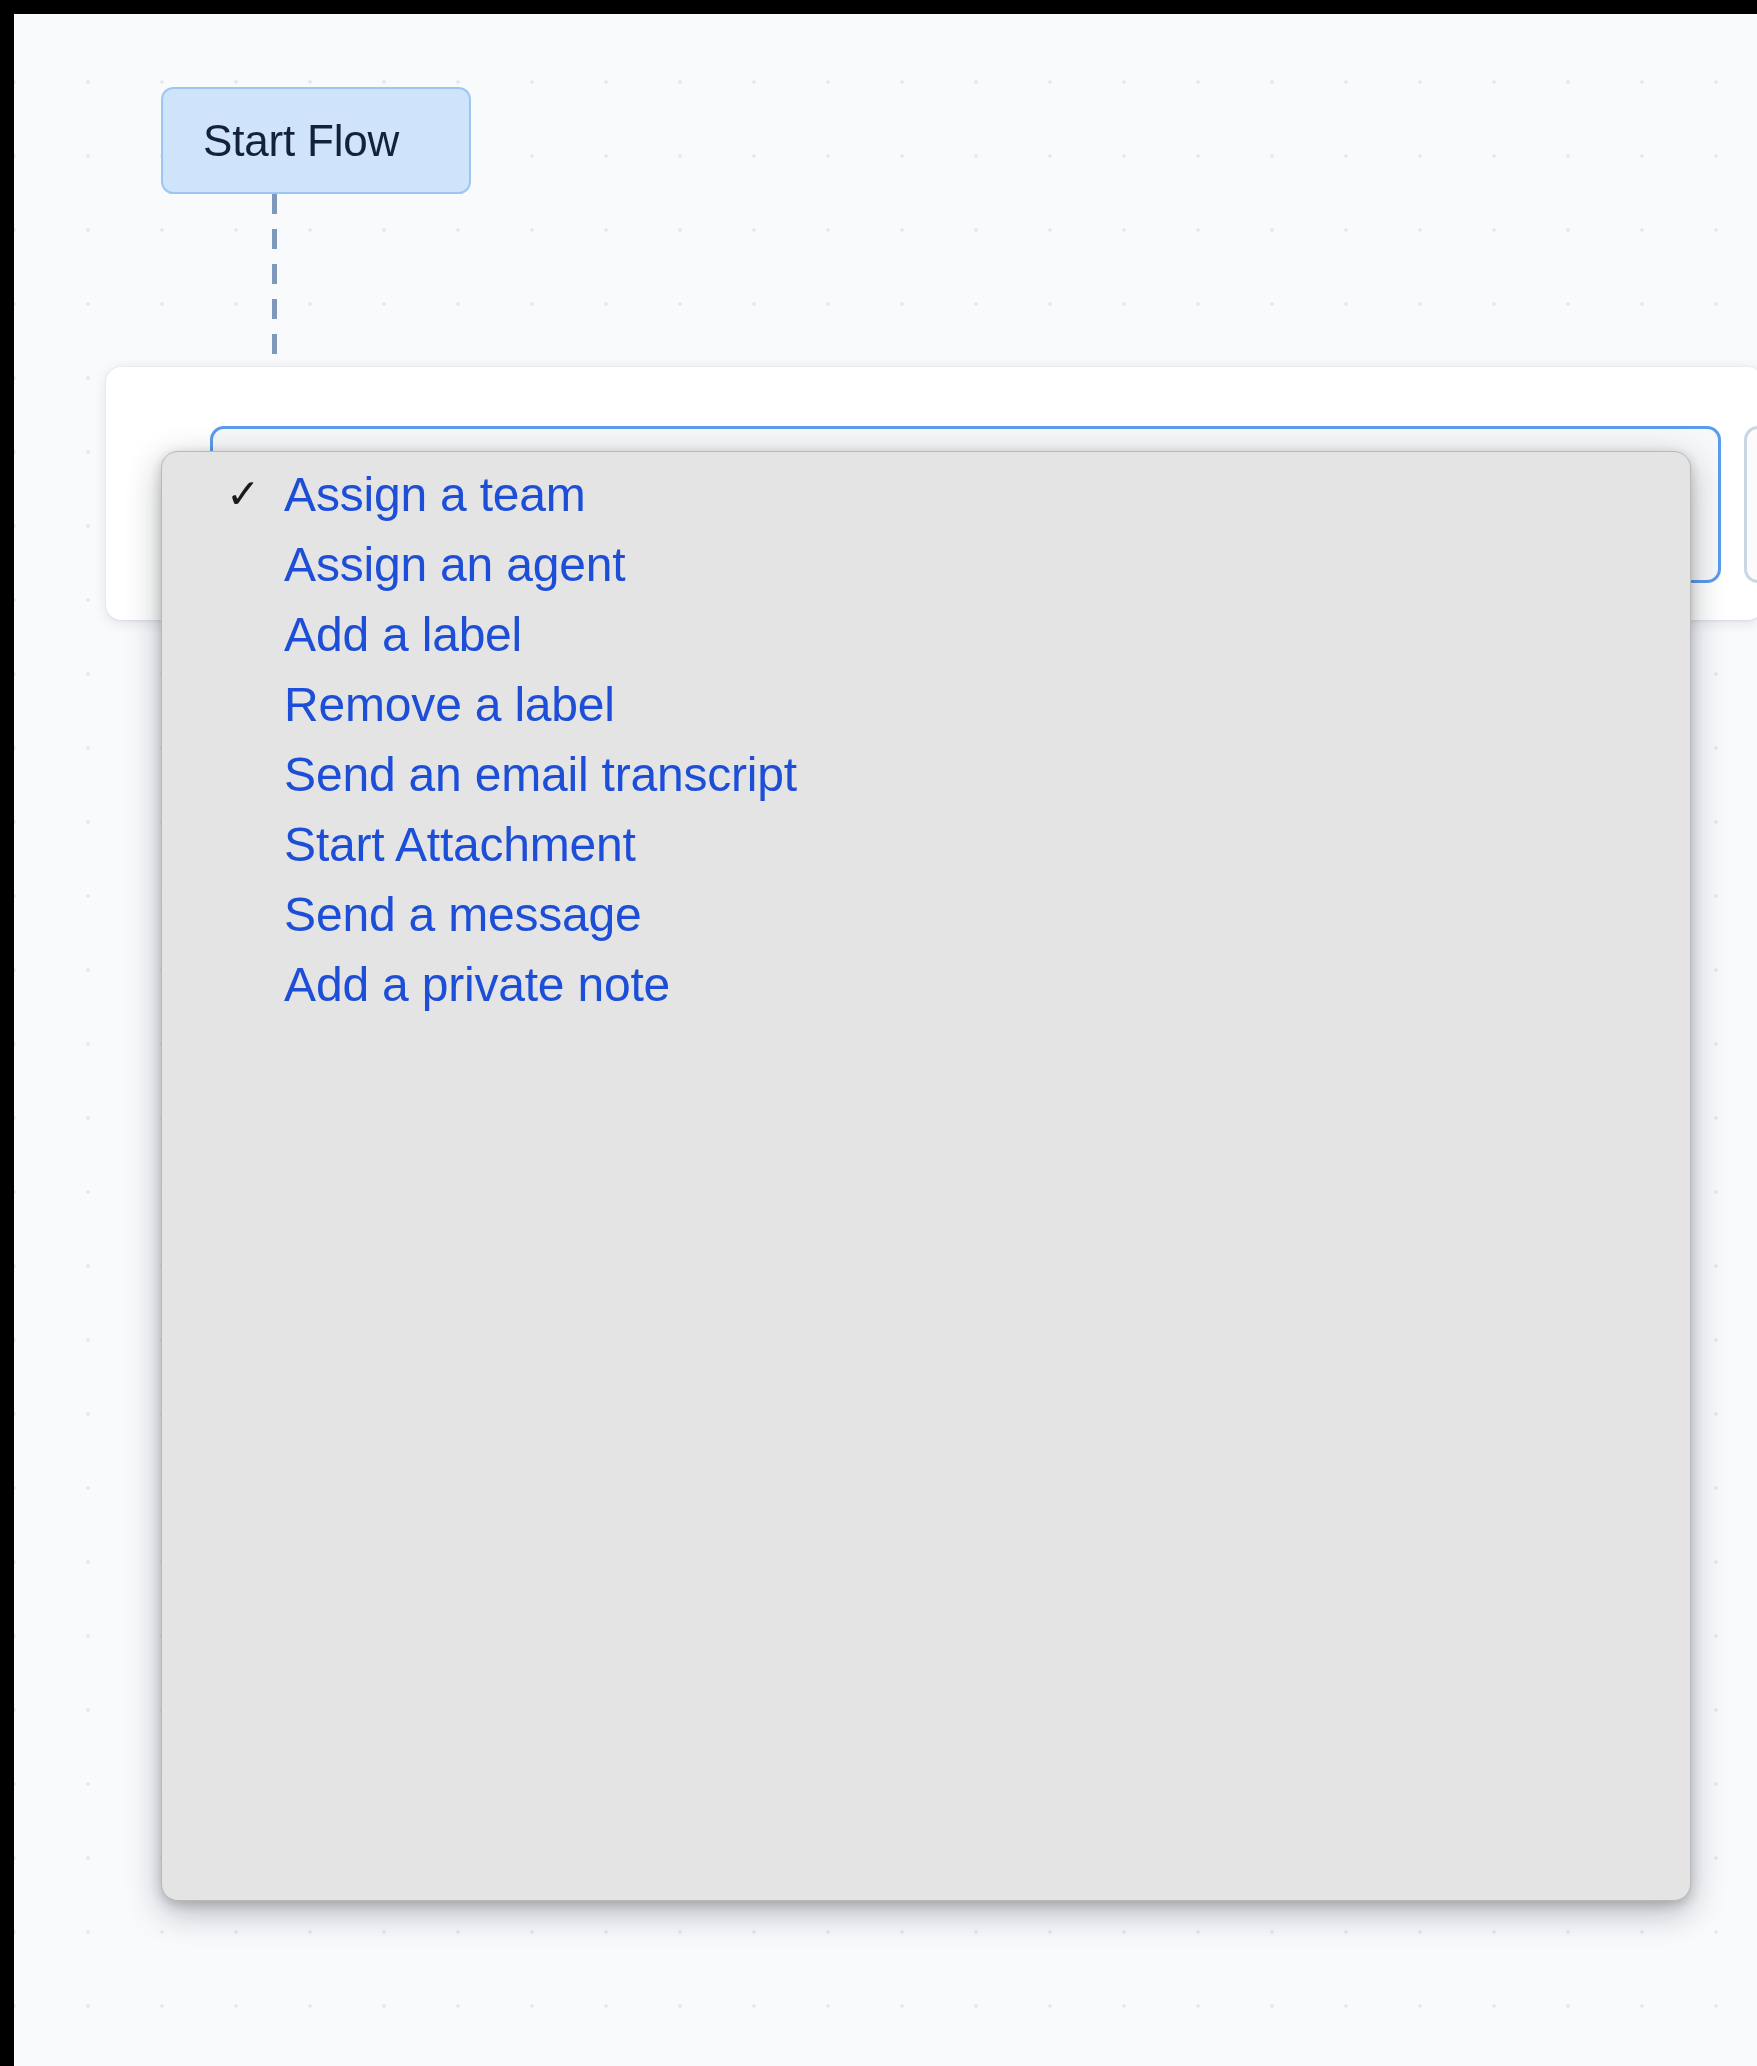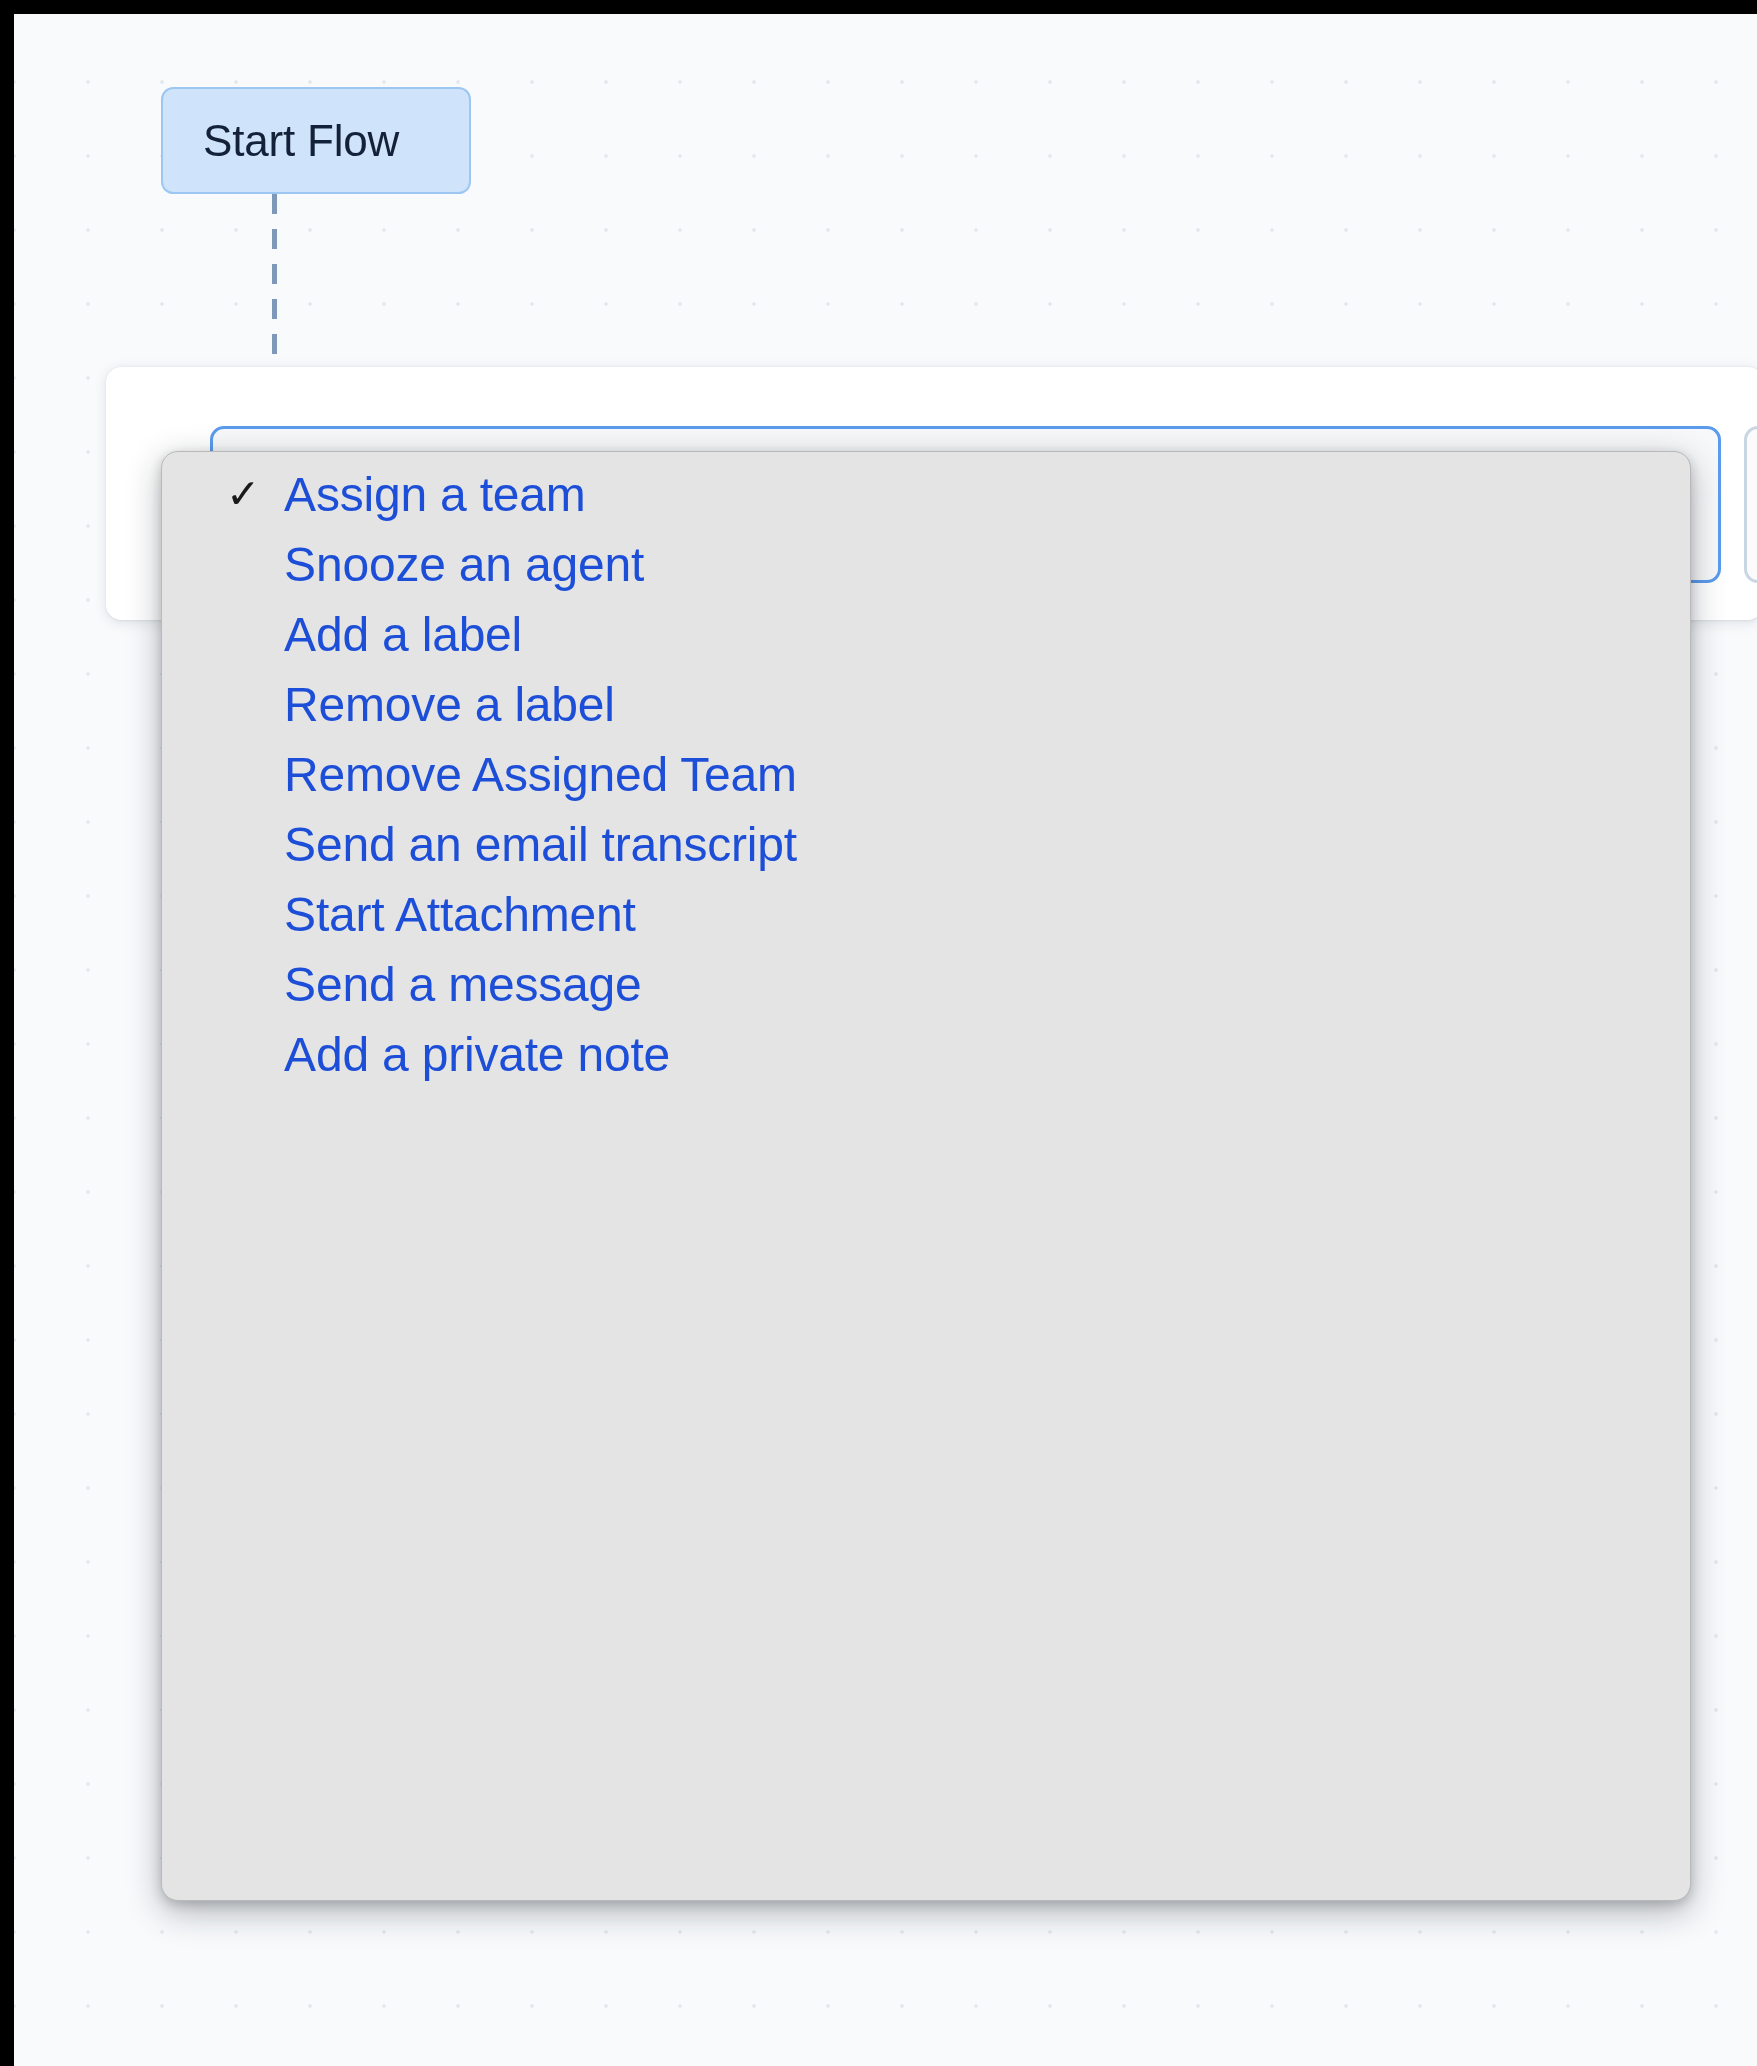--- a/index.html
+++ b/index.html
@@ -180,37 +180,33 @@
 
   <div id="action-dropdown">
 
     <div class="menu-item">
       <span class="check-slot">✓</span>
       <span class="menu-label">Assign a team</span>
     </div>
 
     <div class="menu-item">
       <span class="check-slot check-hidden"></span>
-      <span class="menu-label">Snooze an agent</span>
+      <span class="menu-label">Assign an agent</span>
     </div>
 
     <div class="menu-item">
       <span class="check-slot check-hidden"></span>
       <span class="menu-label">Add a label</span>
     </div>
 
     <div class="menu-item">
       <span class="check-slot check-hidden"></span>
       <span class="menu-label">Remove a label</span>
     </div>
 
-    <div class="menu-item">
-      <span class="check-slot check-hidden"></span>
-      <span class="menu-label">Remove Assigned Team</span>
-    </div>
 
     <div class="menu-item">
       <span class="check-slot check-hidden"></span>
       <span class="menu-label">Send an email transcript</span>
     </div>
 
 
 
 
     <div class="menu-item">

